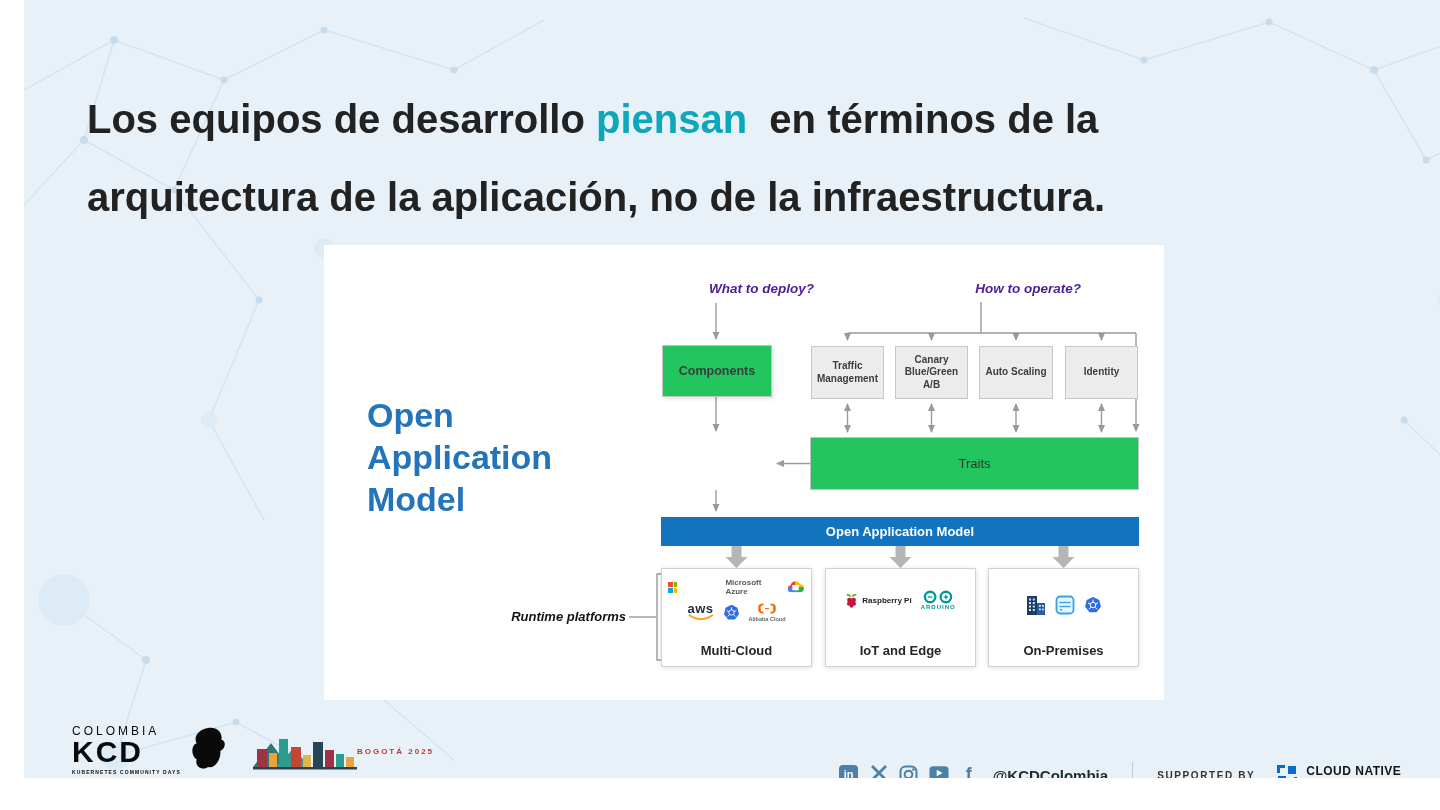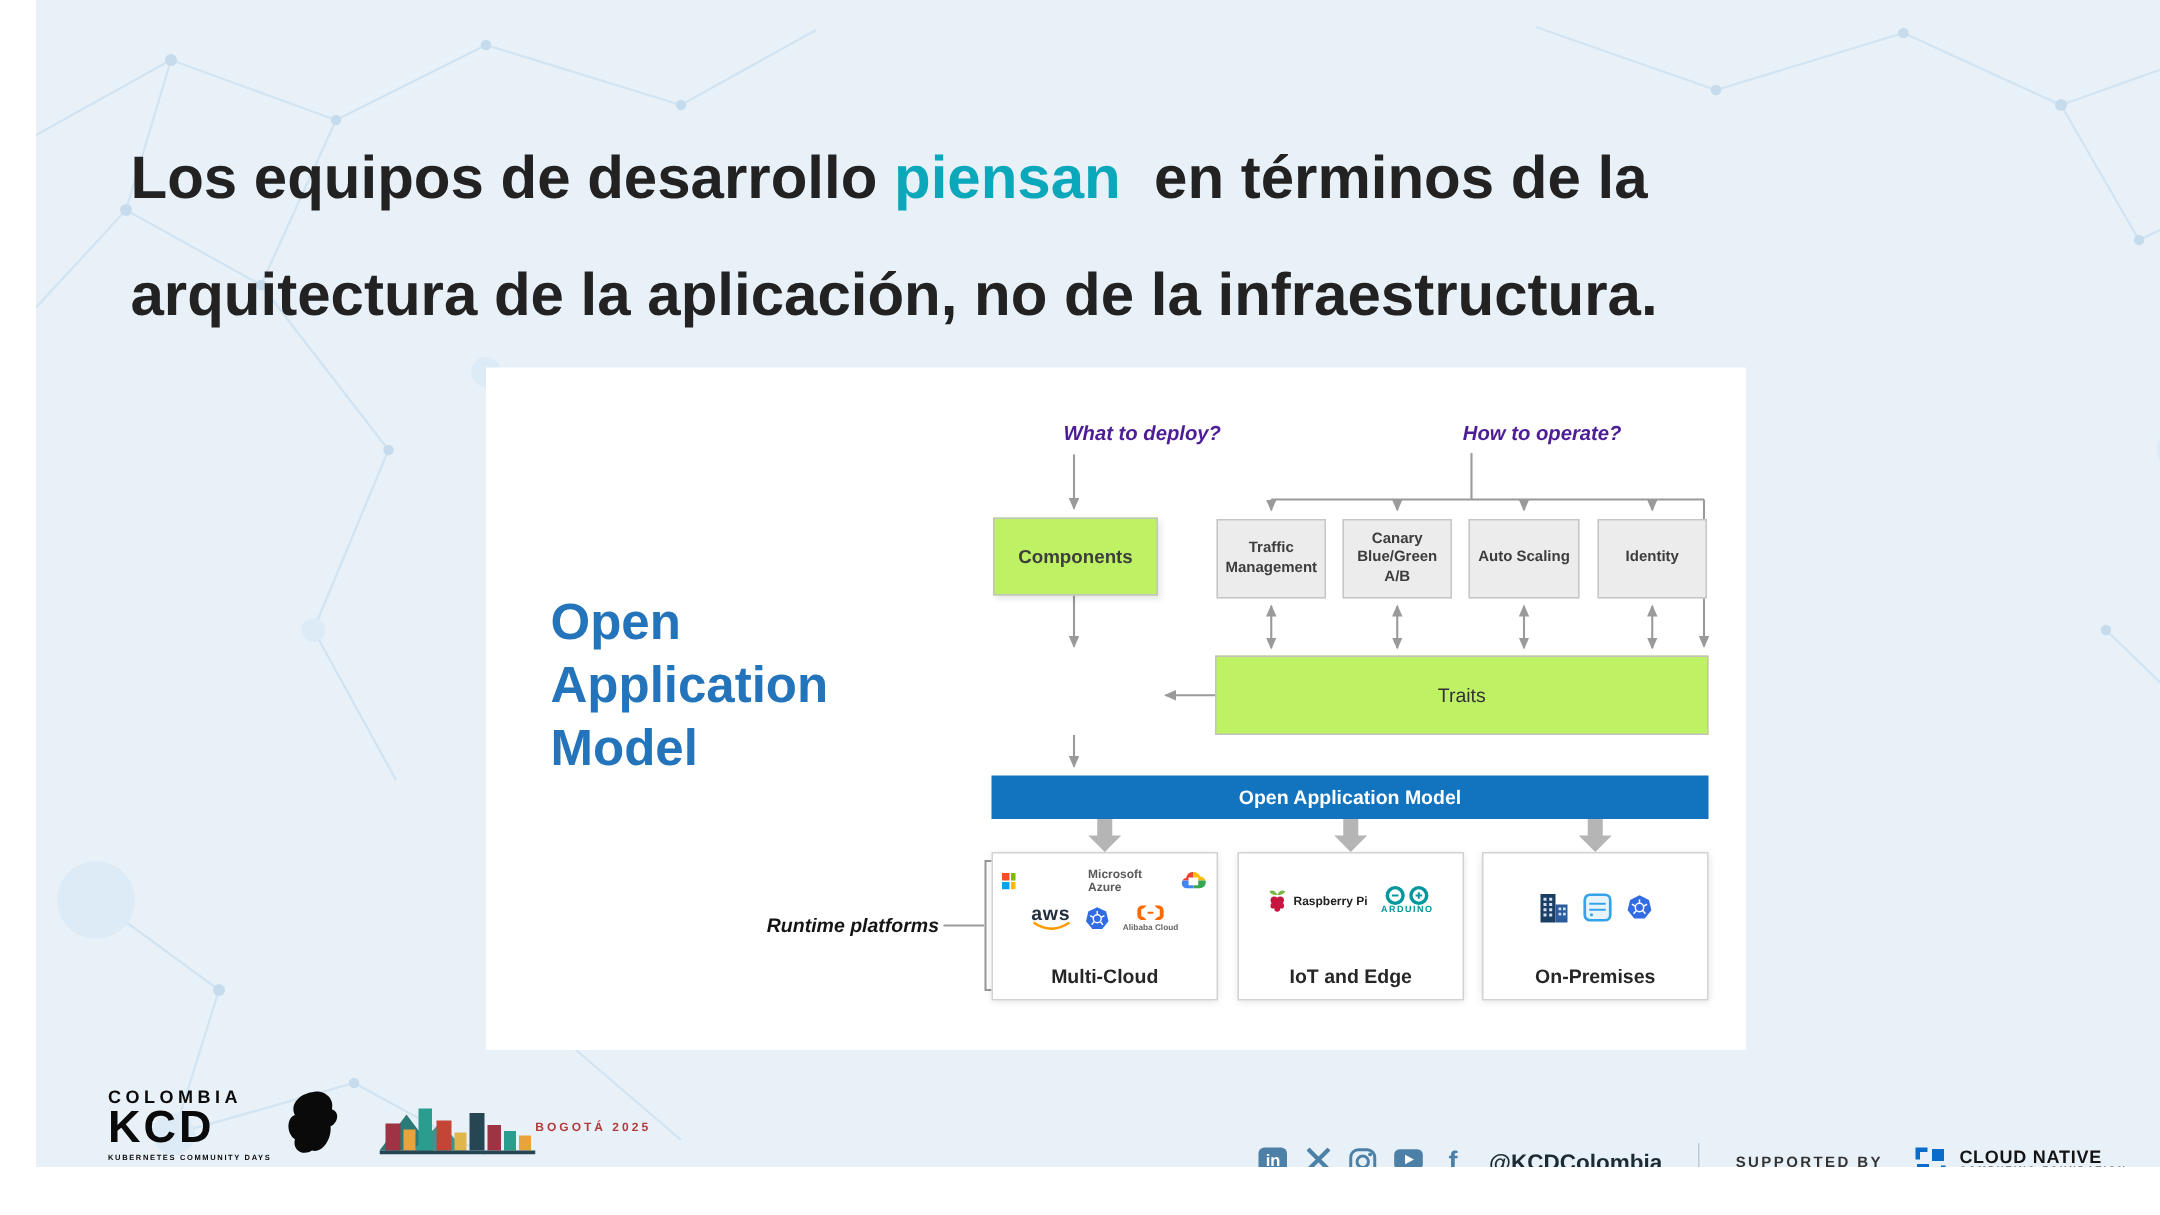--- a/index.html
+++ b/index.html
@@ -16,21 +16,21 @@
 
   
   .panel { position:absolute; left:300px; top:245px; width:840px; height:455px; background:#fff; z-index:1; }
   .panel .arrows { position:absolute; left:0; top:0; }
 
   .q { position:absolute; width:200px; text-align:right; font-style:italic; font-weight:700; font-size:13.5px; color:#4c1d95; }
   .q-deploy { left:290px; top:36px; }
   .q-operate { left:557px; top:36px; }
 
   .dbox { position:absolute; display:flex; align-items:center; justify-content:center; text-align:center;
-          background:#bef264; border:1px solid #c2c2c2; color:#3d3d3d; font-weight:700; }
+          background:#22c55e; border:1px solid #c2c2c2; color:#3d3d3d; font-weight:700; }
   .components { left:338px; top:100px; width:110px; height:52px; font-size:12.5px; box-shadow:2px 2px 4px rgba(0,0,0,.10); }
   .gray { background:#ececec; border-color:#c6c6c6; font-size:10px; line-height:1.25; padding:2px; top:101px; height:53px; }
   .tm { left:487px; width:73px; }
   .cb { left:571px; width:73px; }
   .as { left:655px; width:74px; }
   .idn { left:741px; width:73px; }
   .application { left:337px; top:192px; width:110px; height:53px; background:#1273bf; border:none; color:#fff; font-size:13px; font-weight:600; }
   .traits { left:486px; top:192px; width:329px; height:53px; font-weight:400; font-size:13px; color:#333; }
   .oambar { left:337px; top:272px; width:478px; height:29px; background:#1273bf; border:none; color:#fff; font-size:13px; font-weight:700; }
 
@@ -53,21 +53,21 @@
   .alibaba-txt { font-size:5.5px; font-weight:600; color:#666; margin-top:1px; }
   .rpi { display:flex; align-items:center; gap:4px; margin-top:12px; }
   .rpi-txt { font-size:8px; font-weight:700; color:#222; }
   .arduino { display:flex; flex-direction:column; align-items:center; margin-top:12px; }
   .arduino-txt { font-size:6px; font-weight:700; letter-spacing:1px; color:#00979d; }
   .op-row { margin-top:16px; }
 
   
   .footer-left { position:absolute; left:48px; top:724px; display:flex; align-items:flex-end; gap:26px; z-index:2; }
   .kcd-logo { display:flex; align-items:center; gap:8px; color:#0a0a0a; }
-  .kcd-country { font-size:12px; font-weight:700; letter-spacing:3px; }
+  .kcd-country { font-size:12px; font-weight:400; letter-spacing:3px; }
   .kcd-brand { font-size:30px; font-weight:800; letter-spacing:2px; line-height:.95; }
   .kcd-tagline { font-size:5px; font-weight:700; letter-spacing:1.1px; margin-top:2px; }
   .skyline-wrap { display:flex; align-items:center; }
   .skyline-caption { font-size:8px; font-weight:800; letter-spacing:2px; color:#b23a3a; margin-top:1px; }
 
   .footer-right { position:absolute; right:46px; top:762px; display:flex; align-items:center; gap:10px; z-index:2; }
   .sicon { width:20px; height:20px; display:flex; align-items:flex-start; justify-content:center; }
   .li-badge { width:19px; height:19px; background:#4d80a6; border-radius:4px; display:flex; align-items:center; justify-content:center; }
   .li-badge span { color:#fff; font-size:11px; font-weight:700; line-height:1; }
   .fb-glyph { color:#4d80a6; font-size:18px; font-weight:800; line-height:1; }

